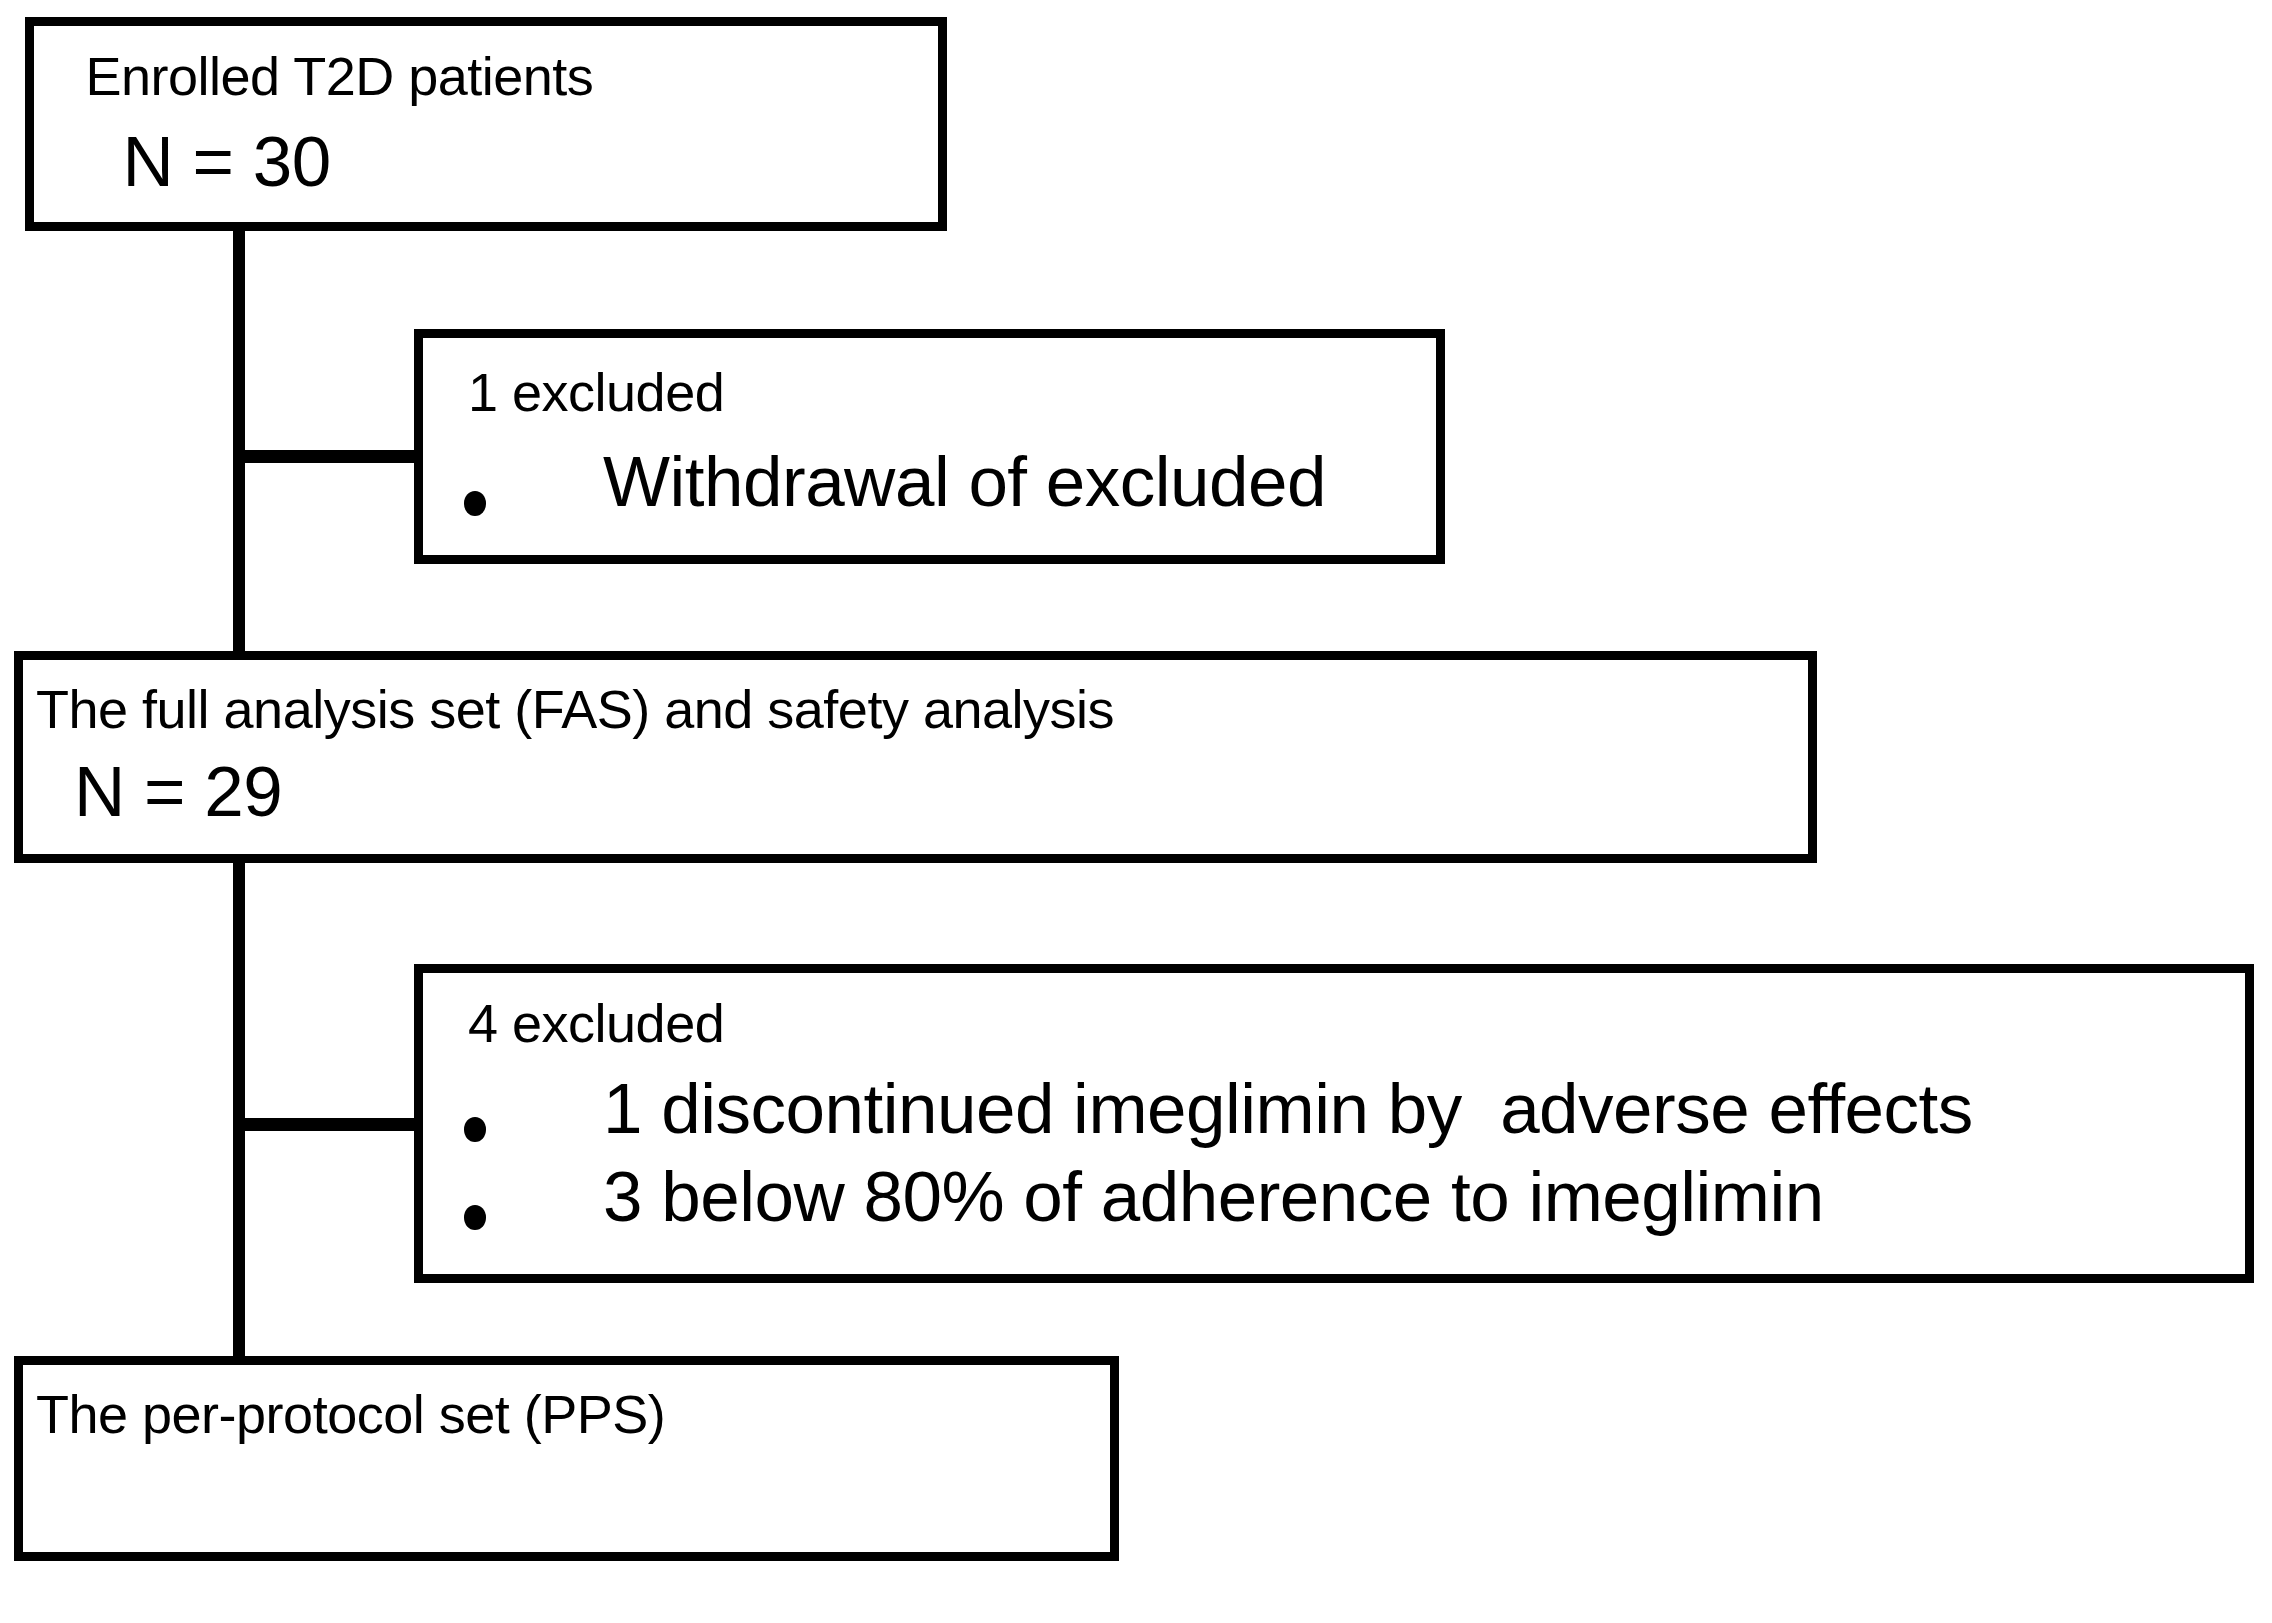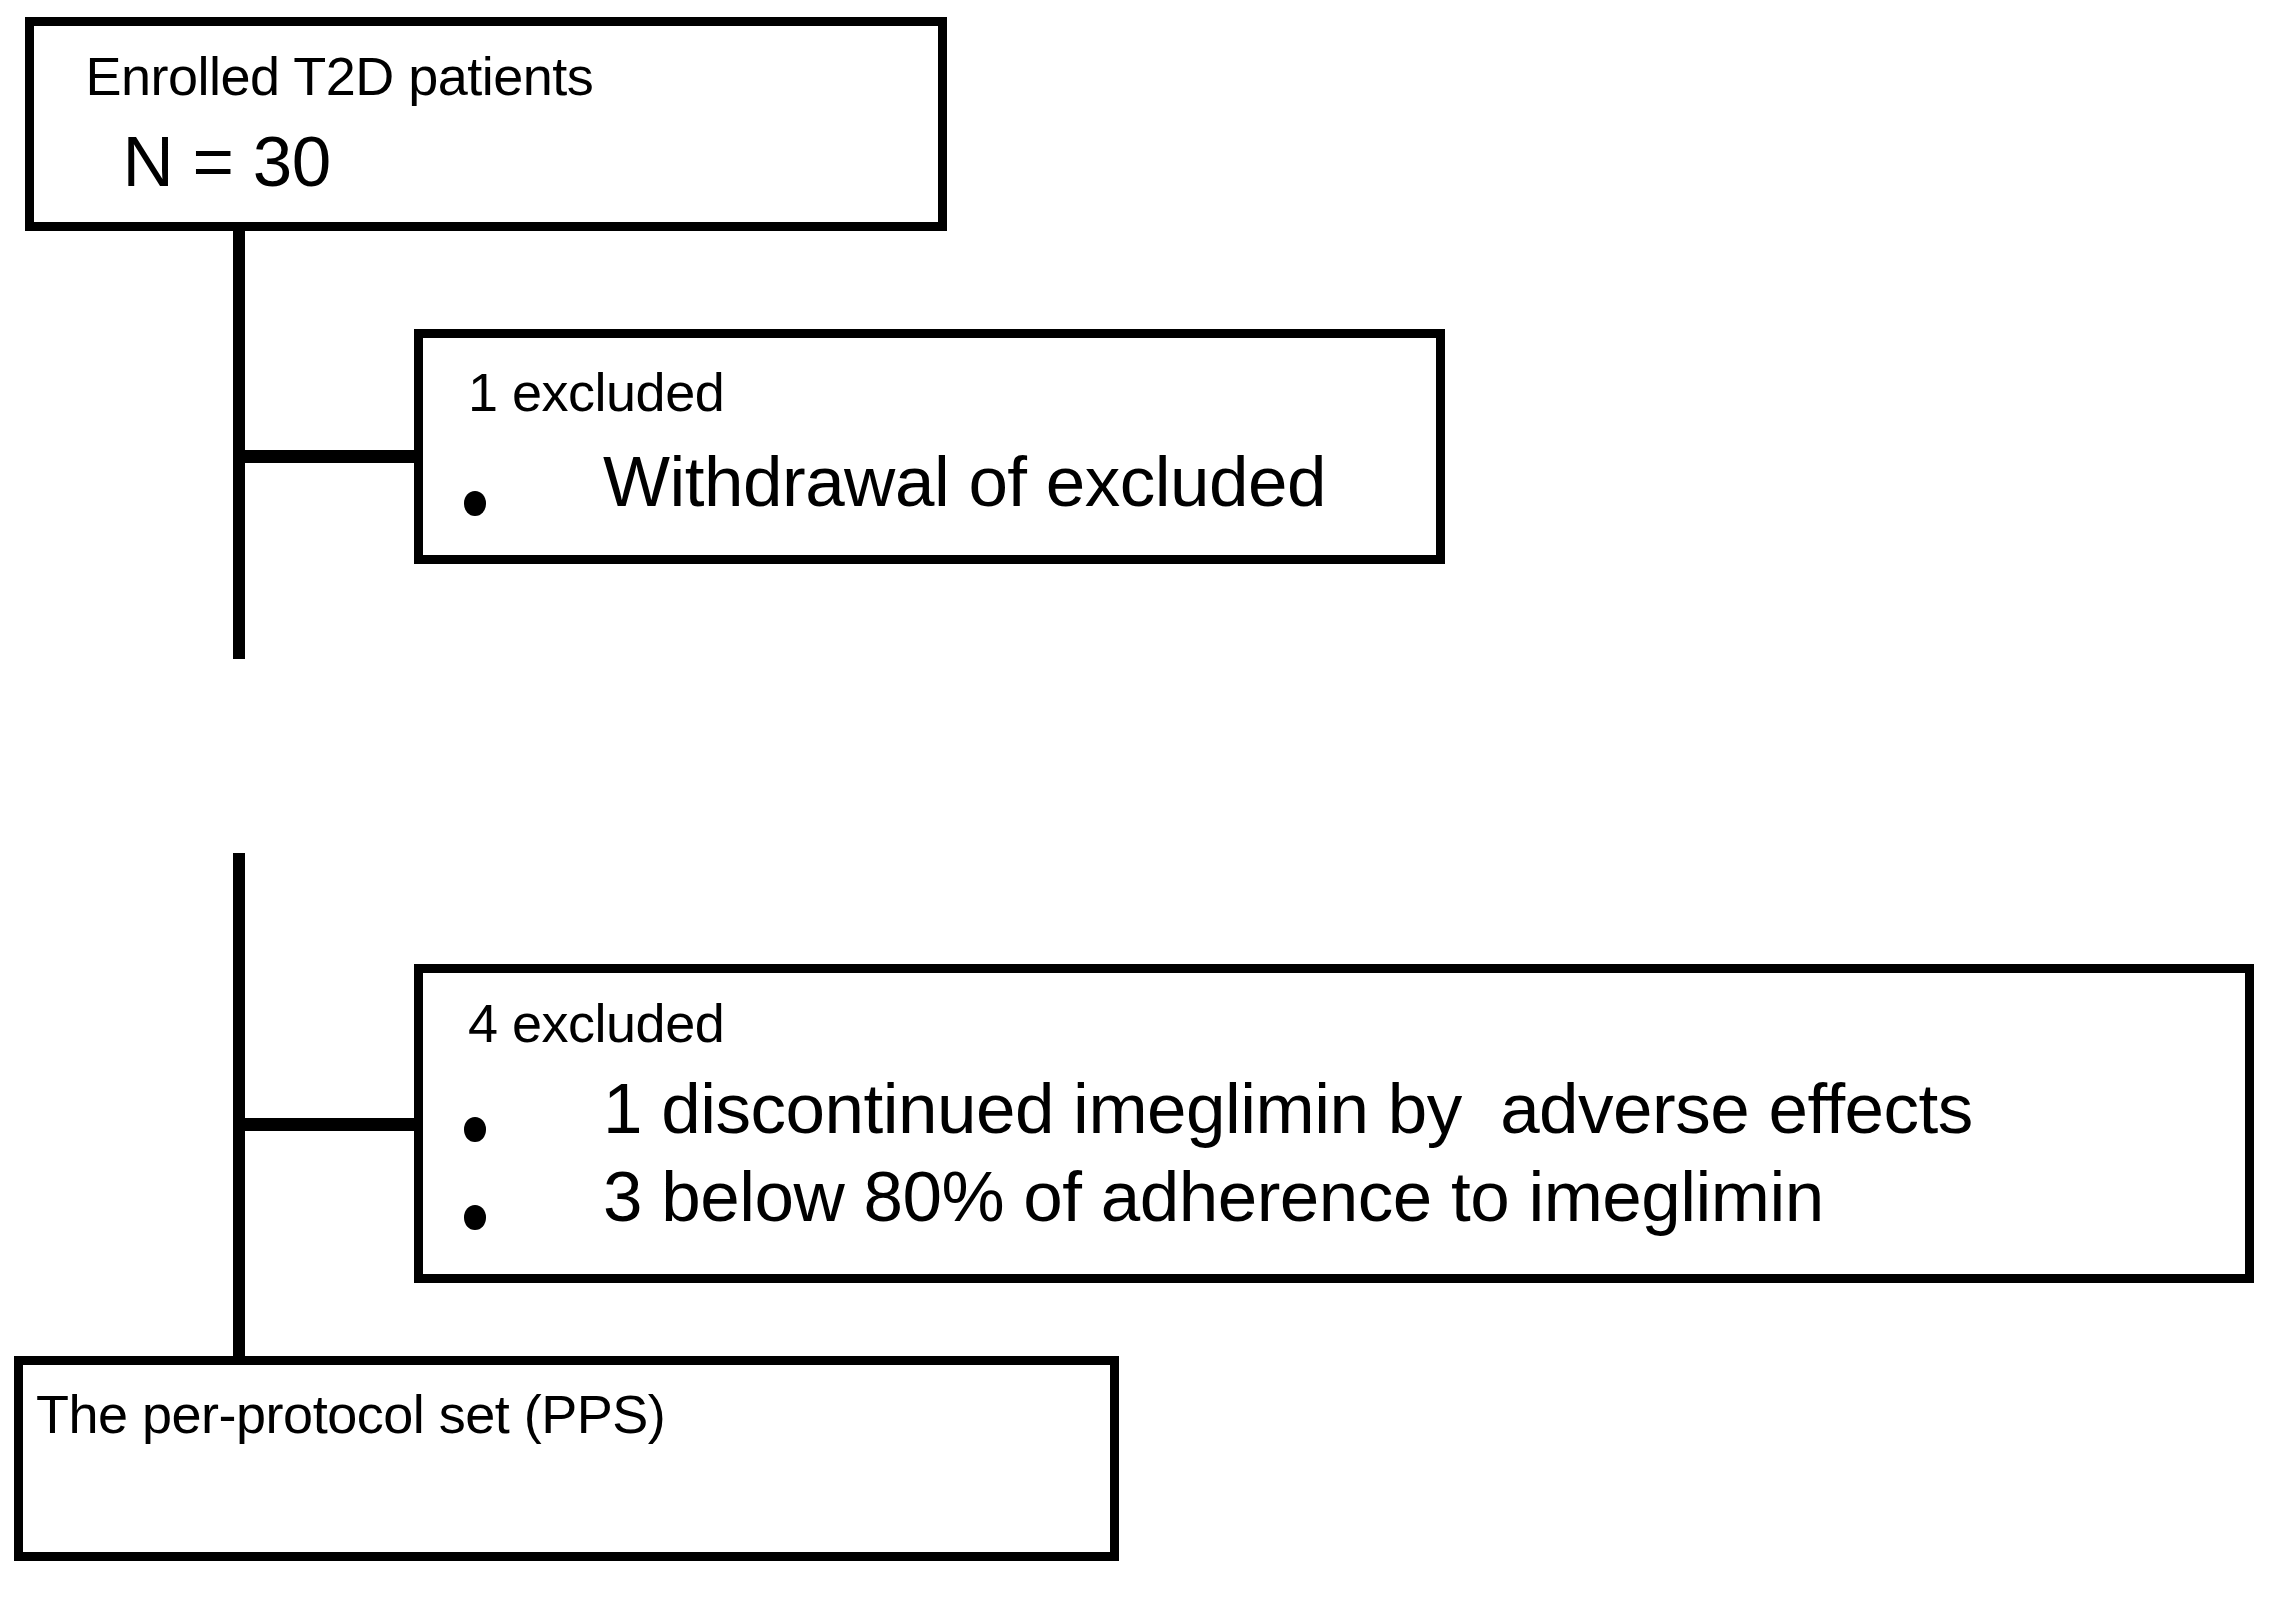--- a/index.html
+++ b/index.html
@@ -88,20 +88,24 @@
     <span class="box-text line-sub" style="left:89px; top:100px;">N = 30</span>
   </div>
 
   <div class="flow-box" style="left:414px; top:329px; width:1031px; height:235px;">
     <span class="box-text line-main" style="left:45px; top:19px;">1 excluded</span>
 
     <span class="bullet-dot" style="left:41px; top:153px;"></span>
     <span class="bullet-text" style="left:180px; top:108px;">Withdrawal of excluded</span>
   </div>
 
+  <div class="flow-box" style="left:14px; top:651px; width:1803px; height:212px;">
+    <span class="box-text line-main" style="left:13px; top:14px;">The full analysis set (FAS) and safety analysis</span>
+    <span class="box-text line-sub" style="left:51px; top:96px;">N = 29</span>
+  </div>
 
   <div class="flow-box" style="left:414px; top:964px; width:1840px; height:319px;text-align:center;">
     <span class="box-text line-main" style="left:45px; top:15px;">4 excluded</span>
 
     <span class="bullet-dot" style="left:41px; top:144px;"></span>
     <span class="bullet-text" style="left:180px; top:100px;">1 discontinued imeglimin by  adverse effects</span>
 
     <span class="bullet-dot" style="left:41px; top:232px;"></span>
     <span class="bullet-text" style="left:180px; top:188px;">3 below 80% of adherence to imeglimin</span>
   </div>

